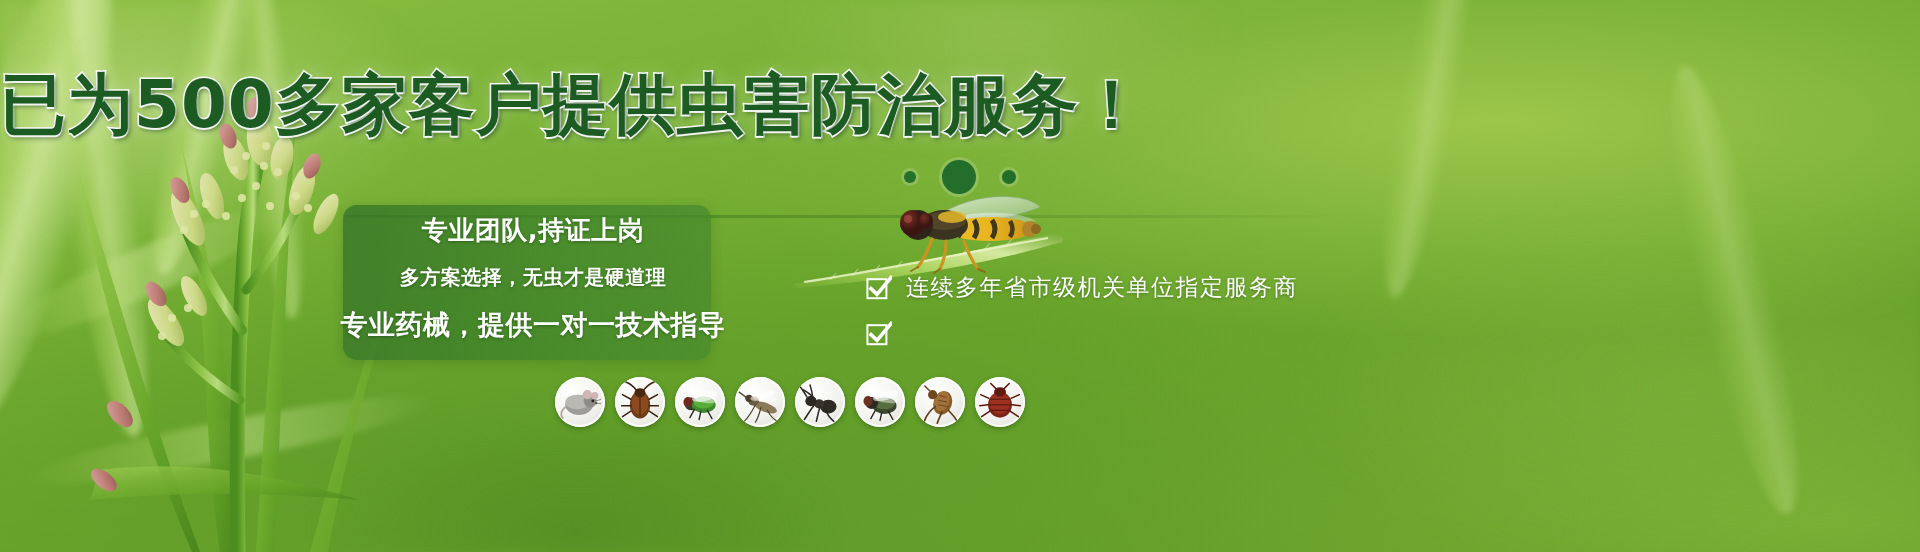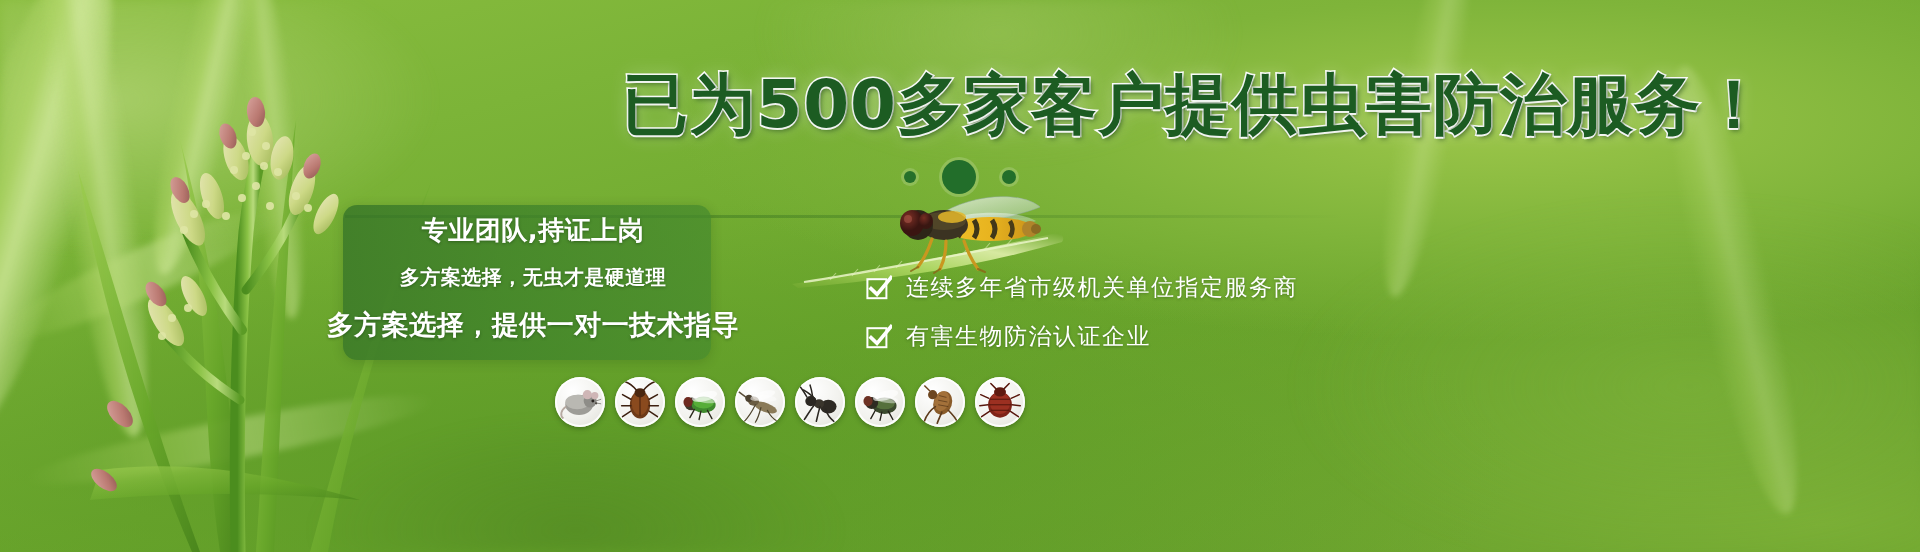--- a/index.html
+++ b/index.html
@@ -51,21 +51,21 @@
 
   
   .sprig {
     position:absolute; left:60px; top:0; width:420px; height:552px;
     filter:saturate(1.05);
   }
 
   
   .headline-wrap {
     position:absolute; left:0; top:72px; width:1768px;
-    text-align:right;
+    text-align:left;
     pointer-events:none;
   }
   .headline {
     display:inline-block;
     font-family:"DejaVu Sans","Liberation Sans",sans-serif;
     font-size:66px;
     font-weight:bold;
     letter-spacing:1px;
     line-height:1;
     color:#1c5c22;
@@ -262,21 +262,21 @@
     <span class="dot s"></span>
     <span class="dot l"></span>
     <span class="dot m"></span>
   </div>
 
   <div class="panel-rule"></div>
   <div class="panel"></div>
   <div class="panel-lines">
     <div class="pline l1">专业团队,持证上岗</div>
     <div class="pline l2">多方案选择，无虫才是硬道理</div>
-    <div class="pline l3">多方案选择，提供一对一技术指导</div>
+    <div class="pline l3">专业药械，提供一对一技术指导</div>
   </div>
 
   <svg class="leaf-stem" viewBox="0 0 300 60">
     <defs>
       <linearGradient id="lsG" x1="0" y1="1" x2="1" y2="0">
         <stop offset="0%" stop-color="#6fa72e"></stop>
         <stop offset="40%" stop-color="#a8d35c"></stop>
         <stop offset="70%" stop-color="#d6e9a0"></stop>
         <stop offset="100%" stop-color="#73ab31"></stop>
       </linearGradient>
@@ -358,21 +358,20 @@
       </span>
       <span class="check-label">连续多年省市级机关单位指定服务商</span>
     </div>
     <div class="check-row">
       <span class="check-box">
         <svg viewBox="0 0 26 26" width="26" height="26">
           <rect x="1.4" y="4.2" width="19" height="19" fill="none" stroke="#ffffff" stroke-width="2"></rect>
           <path d="M5 13.6 L11 19.4 L25 2.6" fill="none" stroke="#ffffff" stroke-width="3.6" stroke-linecap="square"></path>
         </svg>
       </span>
-      <span class="check-label">有害生物防治认证企业</span>
     </div>
   </div>
 
   <div class="pests">
 
     <div class="pest">
       <svg viewBox="0 0 50 50" width="46" height="46">
         <ellipse cx="24" cy="28" rx="15" ry="11" fill="#9d9c97"></ellipse>
         <ellipse cx="22" cy="25" rx="13" ry="8" fill="#b9b8b2"></ellipse>
         <circle cx="36" cy="24" r="7" fill="#8e8d88"></circle>

